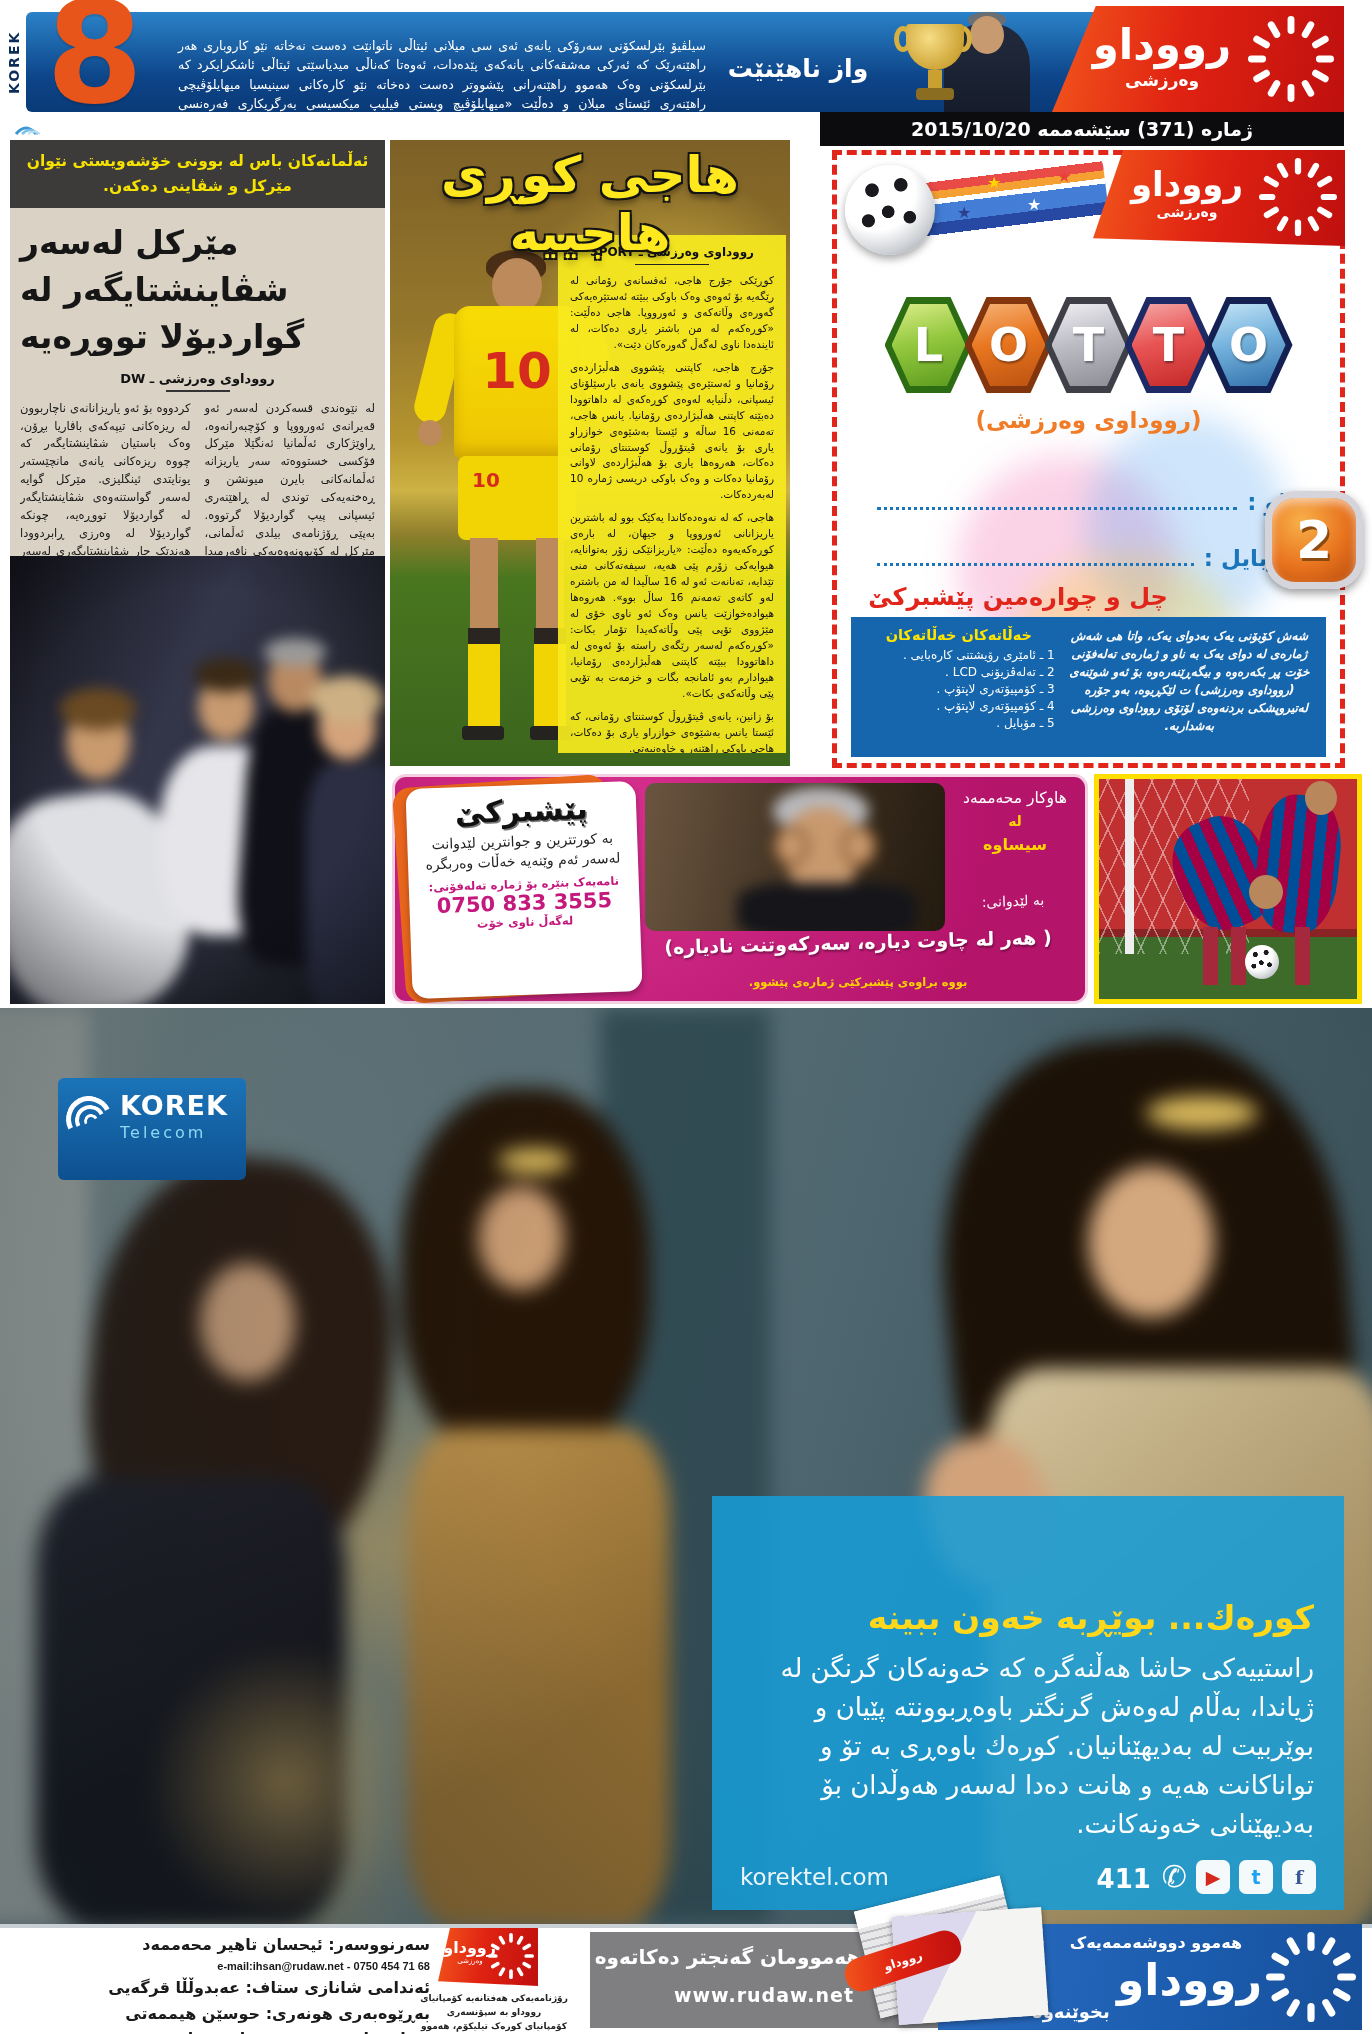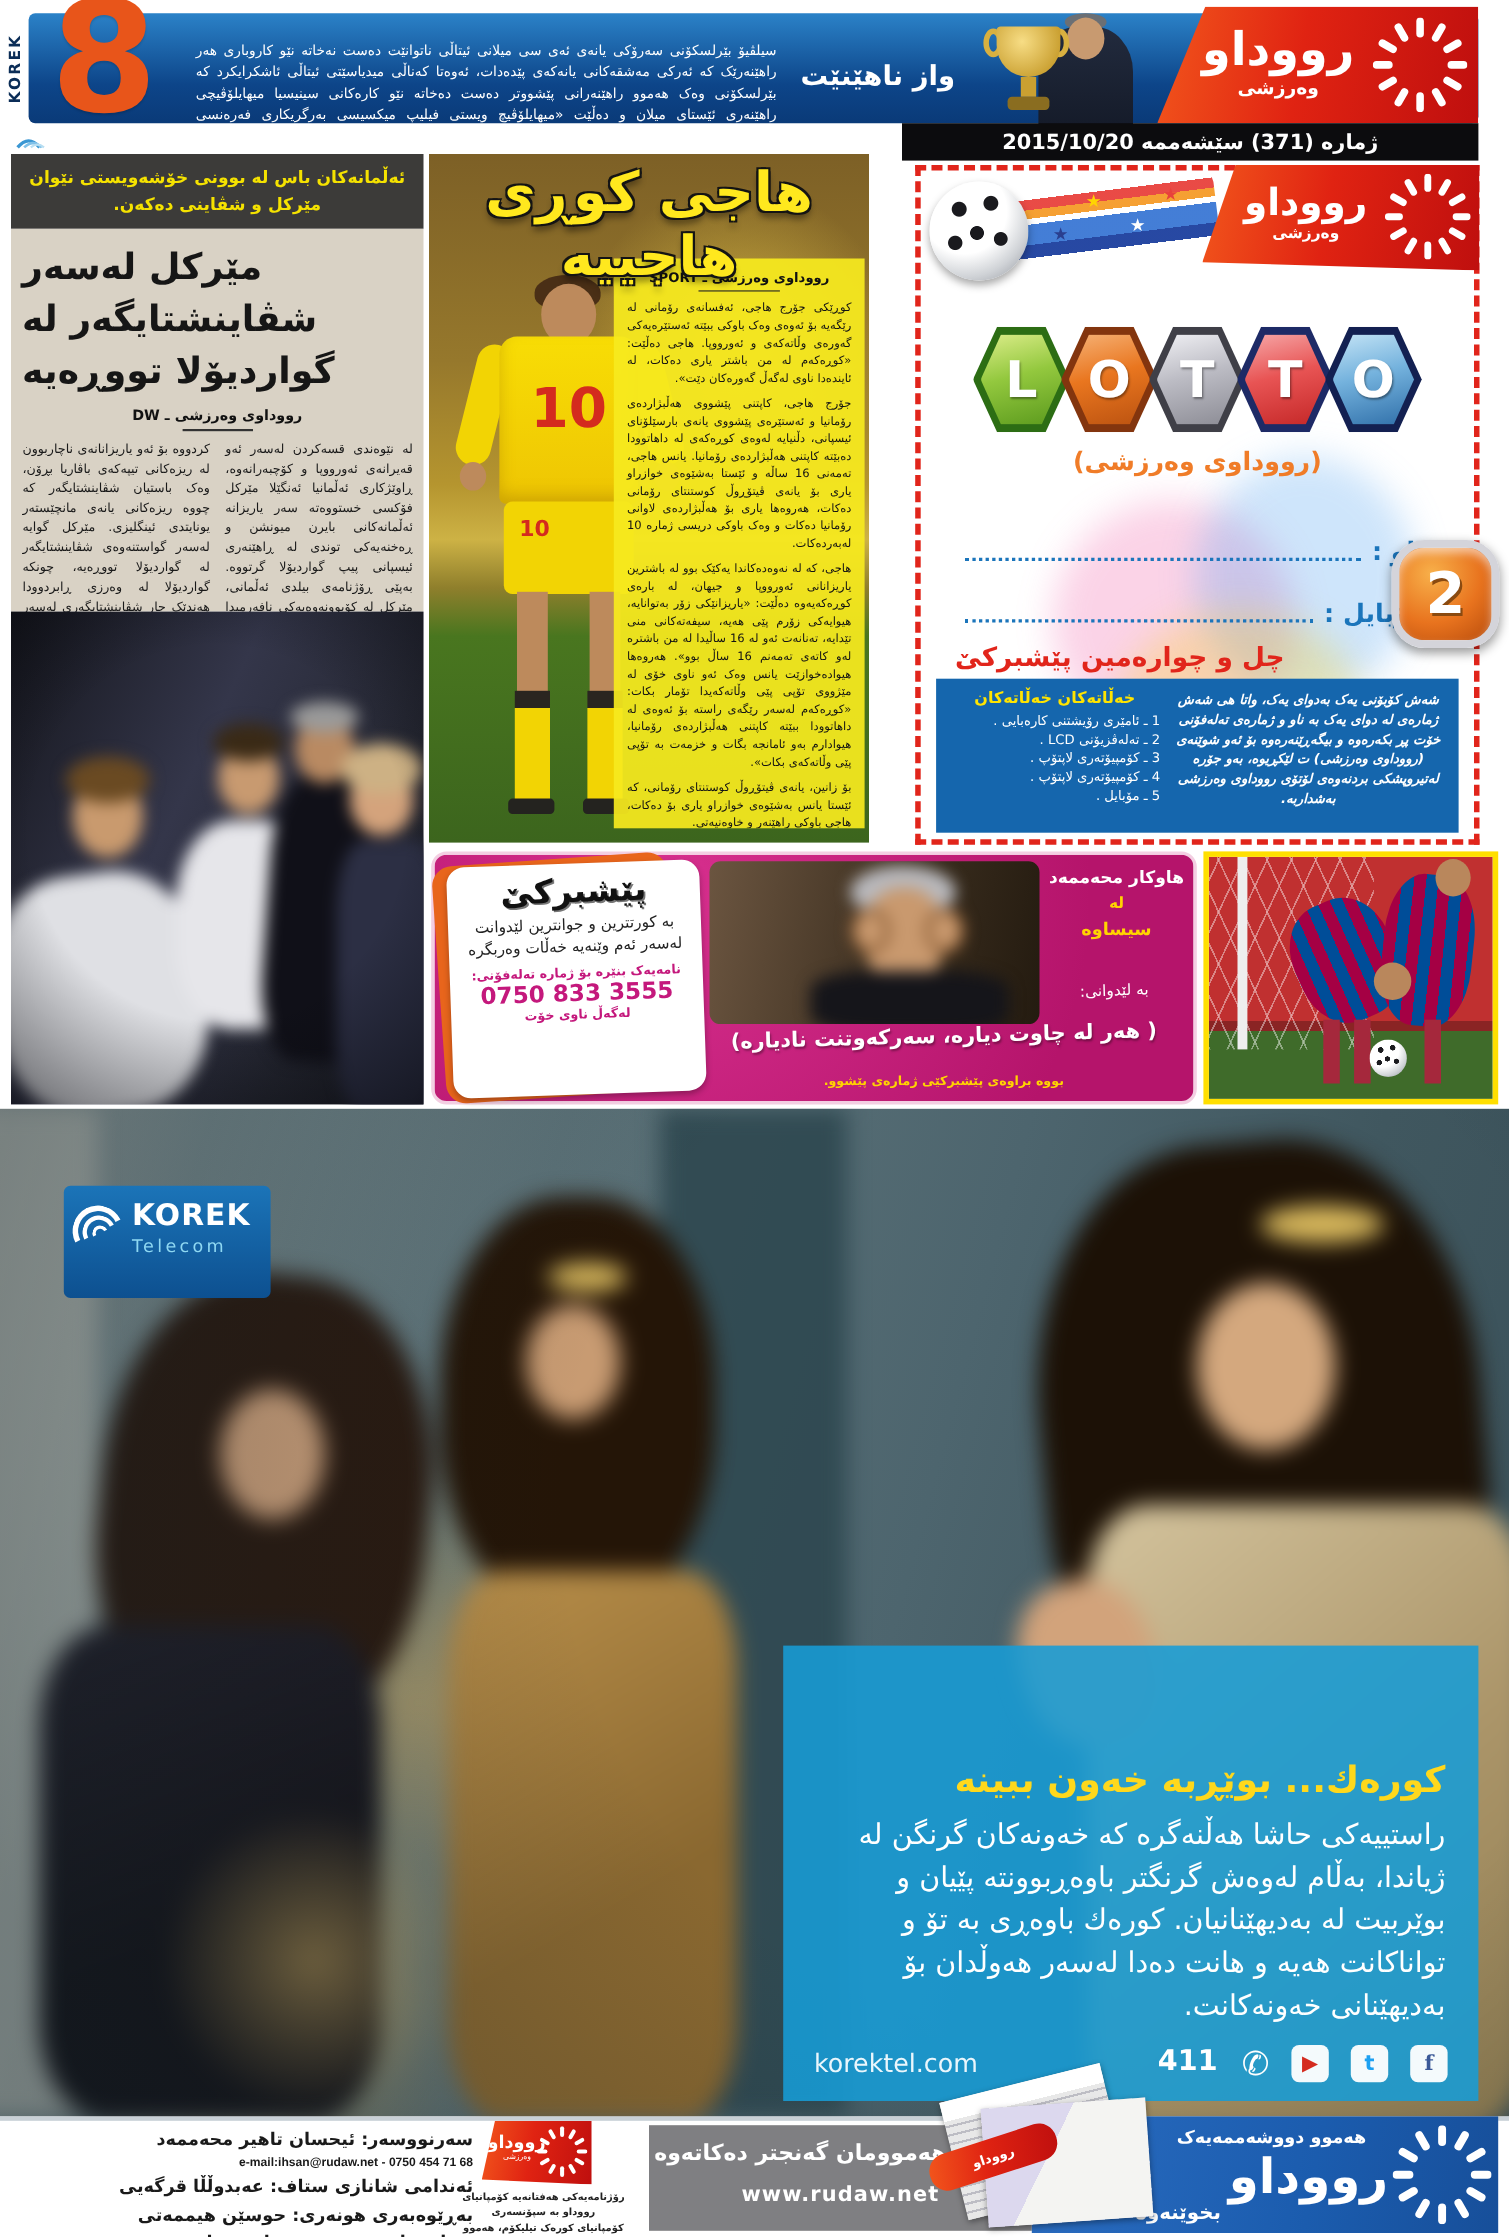--- a/index.html
+++ b/index.html
@@ -142,21 +142,21 @@
   .cc-send{font-size:11.5px;color:#c4187c;font-weight:bold;margin-top:5px}
   .cc-phone{font-size:21px;color:#c4187c;font-weight:800;direction:ltr}
   .cc-name{font-size:11.5px;color:#c4187c;font-weight:bold}
   .mou{left:250px;top:6px;width:300px;height:148px;border-radius:10px;overflow:hidden;background:linear-gradient(100deg,#6b5540,#3a2d1e 60%,#241b10)}
   .m1{left:128px;top:4px;width:96px;height:48px;background:#b9b9bd;border-radius:50%}
   .m2{left:140px;top:24px;width:74px;height:88px;background:#c9996e;border-radius:46%}
   .m3{left:128px;top:42px;width:36px;height:42px;background:#c9996e;border-radius:50%;border:5px solid #8a5c34}
   .m4{left:196px;top:42px;width:36px;height:42px;background:#c9996e;border-radius:50%;border:5px solid #8a5c34}
   .m5{left:92px;top:100px;width:180px;height:56px;background:#15151a;border-radius:30%}
   .comp-winner{left:552px;top:12px;width:136px;text-align:center}
-  .cw-name{color:#fff;font-weight:700;font-size:15.5px}
+  .cw-name{color:#fff;font-weight:400;font-size:15.5px}
   .cw-le{color:#ffd400;font-size:14px;font-weight:bold;margin-top:6px}
   .cw-city{color:#ffd400;font-weight:800;font-size:16px;margin-top:6px}
   .cw-label{left:548px;top:116px;width:140px;color:#fff;font-size:14px;text-align:center;transform:rotate(-2deg)}
   .comp-quote{left:246px;right:10px;top:154px;color:#fff;font-weight:800;font-size:19px;text-align:center;transform:rotate(-1.5deg);text-shadow:1px 2px 2px rgba(0,0,0,.35)}
   .comp-note{left:246px;right:10px;top:198px;color:#ffd400;font-size:11.5px;font-weight:bold;text-align:center}
 
   
   .fcb{left:1094px;top:774px;width:268px;height:230px;border:5px solid #ffdf00;overflow:hidden;background:linear-gradient(180deg,#c03030 0 68%,#8a2424 68% 72%,#3f6b2a 72% 100%)}
   .fcb>div{position:absolute}
   .fcb-net{left:0;top:0;width:150px;height:175px;opacity:.6;background:
@@ -198,21 +198,21 @@
   .kb-swoosh{position:absolute;left:8px;top:18px;width:48px;height:48px}
   .arc{position:absolute;border:5px solid #fff;border-radius:50%;border-color:#fff transparent transparent #fff;transform:rotate(18deg)}
   .a1{left:0;top:0;width:46px;height:46px}.a2{left:9px;top:9px;width:30px;height:30px;border-width:4px}.a3{left:18px;top:18px;width:14px;height:14px;border-width:3px}
   .kb-name{color:#fff;font-weight:800;font-size:27px;letter-spacing:1px}
   .kb-sub{color:#8fd8f2;font-size:16px;letter-spacing:3px;margin-top:2px}
   .ad-box{position:absolute;left:712px;top:488px;width:632px;height:414px;background:rgba(23,156,214,.88);padding:8px 30px}
   .ad-h{color:#ffd81c;font-size:33px;font-weight:800;text-align:right;direction:rtl;margin-top:94px}
   .ad-p{color:#fff;font-size:26px;line-height:1.5;text-align:right;direction:rtl;margin-top:12px}
   .ad-bottom{position:absolute;left:28px;right:28px;bottom:16px;display:flex;justify-content:space-between;align-items:center}
   .ad-site{color:#eaf6fc;font-size:23px}
-  .ad-icons{display:flex;gap:20px;align-items:flex-start}
+  .ad-icons{display:flex;gap:9px;align-items:flex-end}
   .ad-num{color:#fff;font-size:26px;font-weight:bold;margin-right:2px}
   .ad-ph{color:#fff;font-size:30px}
   .soc{width:34px;height:34px;border-radius:7px;background:rgba(255,255,255,.95);display:flex;align-items:center;justify-content:center;font-weight:800;font-size:19px}
   .yt{color:#d42b1e}.tw{color:#1da1f2}.fb{color:#3b5998;font-family:"DejaVu Serif",serif}
 
   
   .footer-line{left:0;top:1924px;width:1372px;height:4px;background:#c8d0d6}
   .credits{left:30px;top:1932px;width:400px;direction:rtl;text-align:right}
   .cr{font-size:16px;font-weight:bold;color:#1a1a1a;line-height:1.6}
   .cr.email{direction:ltr;text-align:right;font-family:Liberation Sans, sans-serif;font-size:11px}

